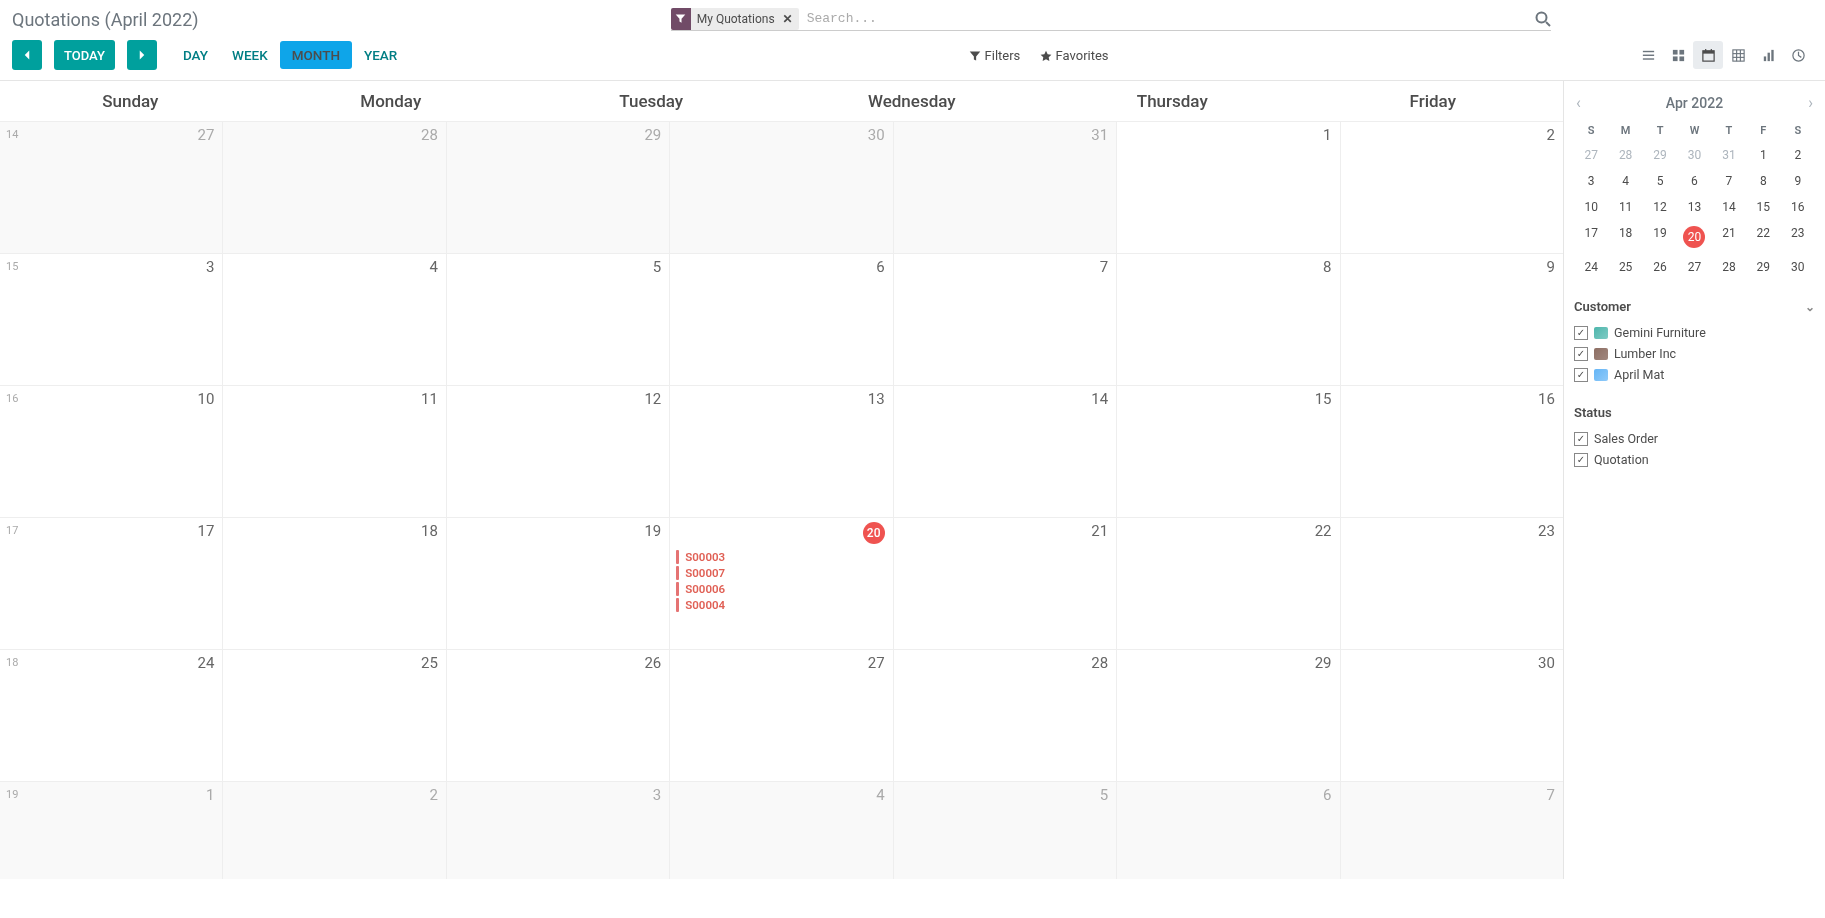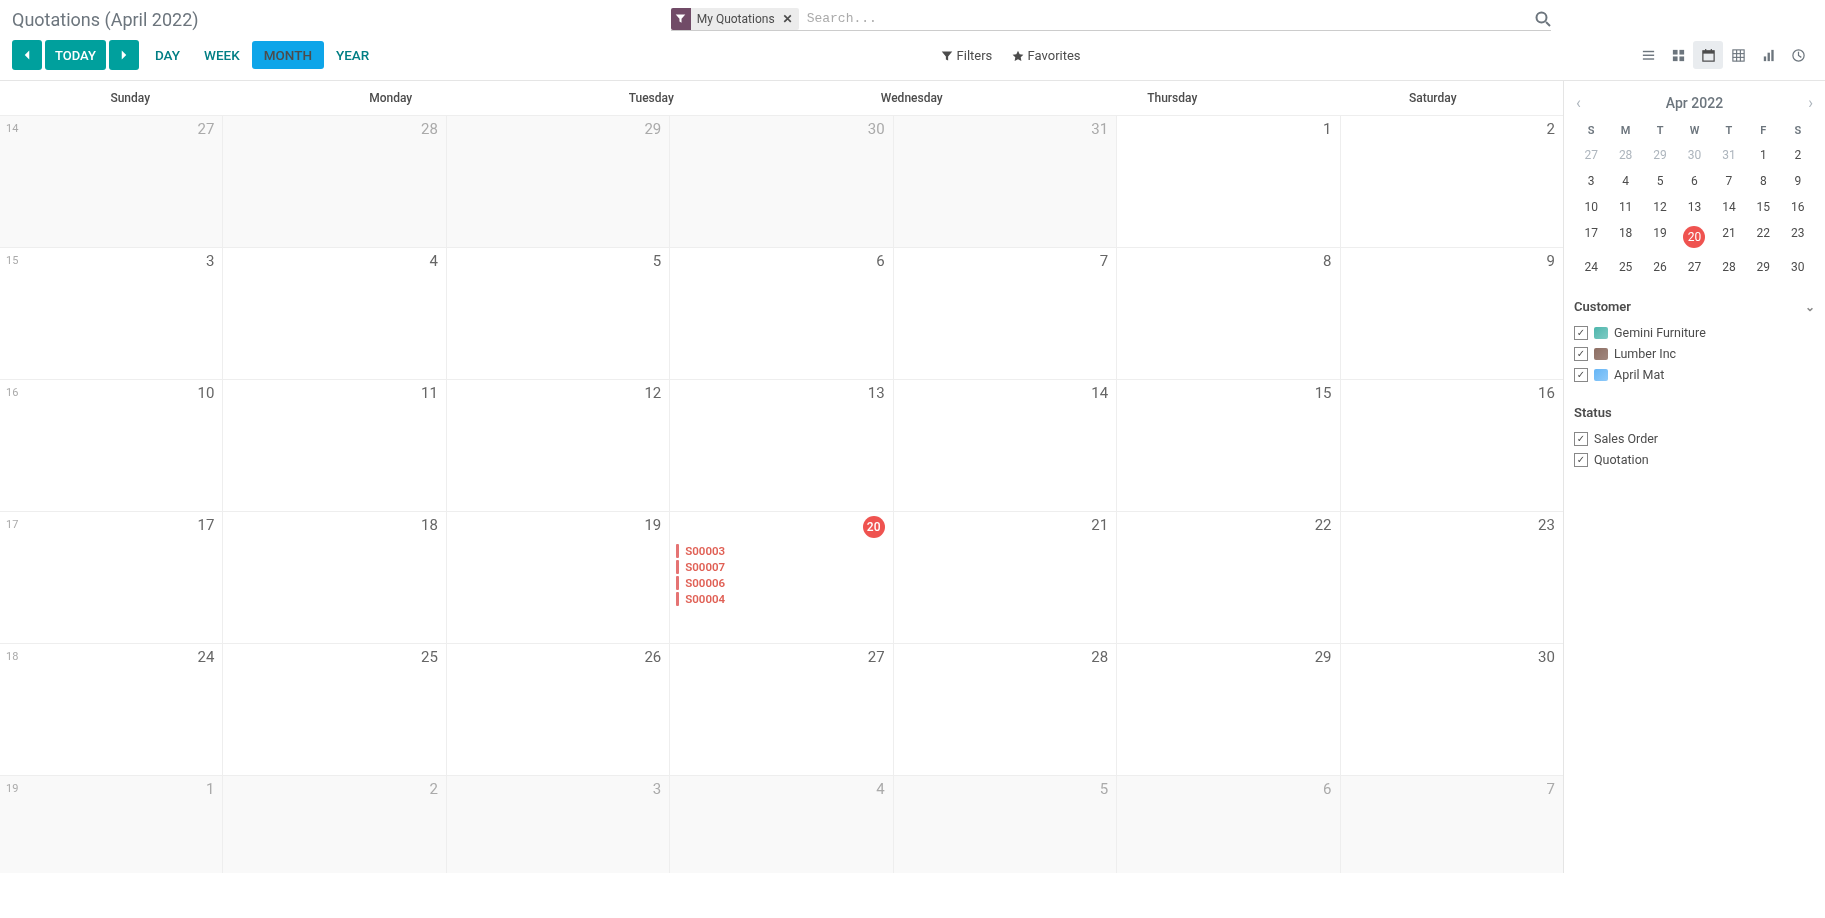--- a/index.html
+++ b/index.html
@@ -13,42 +13,42 @@
 .facet { display: inline-flex; align-items: center; background: #ececec; border-radius: 2px; margin-right: 6px; font-size: 12px; }
 .facet-icon { background: #714b67; color: #fff; width: 20px; height: 22px; display: inline-flex; align-items: center; justify-content: center; font-size: 11px; border-top-left-radius: 2px; border-bottom-left-radius: 2px; }
 .facet-label { padding: 0 6px; color: #4c4c4c; }
 .facet-remove { padding: 0 6px 0 2px; cursor: pointer; color: #4c4c4c; font-weight: bold; }
 .search-input { border: none; outline: none; font-size: 13px; flex: 1; padding: 3px 2px; color: #555; font-family: Liberation Mono, monospace; }
 .search-input::placeholder { color: #aaa; }
 .search-glass { color: #6c757d; font-size: 15px; cursor: pointer; margin-left: 6px; }
 
 
 .controlbar { display: flex; align-items: center; padding: 6px 12px 10px 12px; }
-.navbtns { display: flex; gap: 3px; margin-right: 4px; }
+.navbtns { display: flex; gap: 12px; margin-right: 14px; }
 .btn { display: inline-flex; align-items: center; justify-content: center; border-radius: 3px; cursor: pointer; font-size: 13px; }
 .btn-teal { background: #00a09d; color: #fff; height: 30px; padding: 0 10px; font-weight: 500; }
 .btn-teal.icon-only { width: 30px; padding: 0; }
 .range-tabs { display: flex; gap: 0; }
 .range-tab { padding: 6px 12px; font-size: 13.5px; color: #017e84; cursor: pointer; font-weight: 500; }
 .range-tab.active { background: #0ea5e9; color: #4c4c4c; border-radius: 3px; }
 .midspacer { width: 560px; }
 .filtfav { display: flex; gap: 20px; color: #4c4c4c; }
 .filtfav .item { cursor: pointer; font-size: 13px; }
 .viewswitch { margin-left: auto; display: flex; gap: 0; align-items: center; }
 .viewswitch .vbtn { width: 30px; height: 28px; display: flex; align-items: center; justify-content: center; color: #6c757d; cursor: pointer; border-radius: 3px; }
 .viewswitch .vbtn.active { background: #e9ecef; color: #4c4c4c; }
 
 
 .main { display: flex; border-top: 1px solid #e5e5e5; }
 .cal-main { flex: 1; }
 .sidebar { width: 262px; border-left: 1px solid #e5e5e5; padding: 8px 10px; }
 
 
 .cal-header-row { display: flex; }
-.cal-header-row .dayname { flex: 1; text-align: center; padding: 10px 0; font-size: 12px; color: #4c4c4c; font-weight: 500; }
+.cal-header-row .dayname { flex: 1; text-align: center; padding: 10px 0; font-size: 17px; color: #4c4c4c; font-weight: 500; }
 .cal-grid { }
 .cal-row { display: flex; height: 132px; border-top: 1px solid #eee; position: relative; }
 .cal-row.short { height: 98px; }
 .cal-cell { flex: 1; border-right: 1px solid #eee; position: relative; padding: 4px 6px; }
 .cal-cell:last-child { border-right: none; }
 .cal-cell.other-month { background: #f9f9f9; }
 .cal-cell .daynum { position: absolute; top: 4px; right: 8px; font-size: 15px; color: #666; }
 .cal-cell.other-month .daynum { color: #aaa; }
 .weeknum { position: absolute; left: 6px; top: 6px; font-size: 11px; color: #aaa; z-index: 2; }
 .today-badge { display: inline-flex; align-items: center; justify-content: center; width: 22px; height: 22px; background: #ef5350; color: #fff; border-radius: 50%; font-size: 12px; font-weight: 500; }
@@ -191,21 +191,21 @@
 </div>
 
 <div class="main">
   <div class="cal-main">
     <div class="cal-header-row" id="dayname-row">
         <div class="dayname">Sunday</div>
         <div class="dayname">Monday</div>
         <div class="dayname">Tuesday</div>
         <div class="dayname">Wednesday</div>
         <div class="dayname">Thursday</div>
-        <div class="dayname">Saturday</div>
+        <div class="dayname">Friday</div>
       </div>
     <div class="cal-grid" id="cal-grid">
         <div class="cal-row">
           <div class="weeknum">14</div>
           <div class="cal-cell other-month">
             <div class="daynum">27</div>
           </div>
           <div class="cal-cell other-month">
             <div class="daynum">28</div>
           </div>

